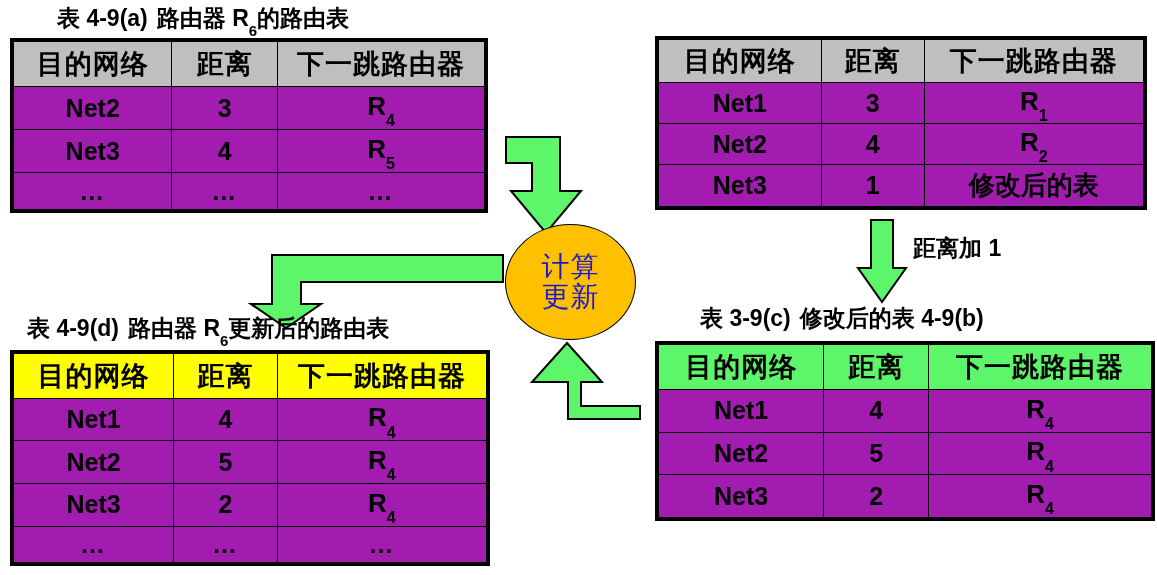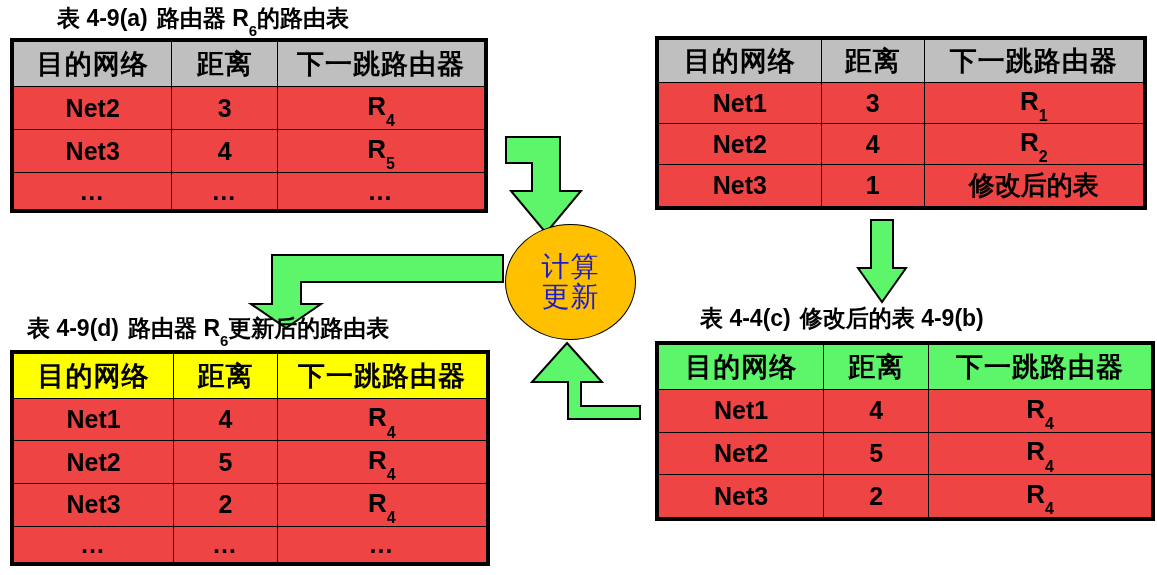--- a/index.html
+++ b/index.html
@@ -33,21 +33,21 @@
     position: relative;
     top: 4px;
   }
   .caption .gap { display:inline-block; width:9px; }
 
   
   .rt {
     position: absolute;
     border: 4px solid #000000;
     border-collapse: collapse;
-    background: #ef4444;
+    background: #a21caf;
     box-sizing: border-box;
   }
   .rt table {
     border-collapse: collapse;
     width: 100%;
     height: 100%;
     table-layout: fixed;
   }
   .rt td, .rt th {
     border: 1.6px solid #000000;
@@ -215,23 +215,24 @@
       <polygon points="40,3 75,42 54,42 54,66 113,66 113,79 41,79 41,42 5,42" fill="#5df56a" stroke="#000000" stroke-width="2" stroke-linejoin="miter"></polygon>
     </svg>
   </div>
 
   <div class="arrow-holder" style="left:855px; top:218px;">
     <svg width="54" height="86" viewBox="0 0 54 86">
       <polygon points="16,2 38,2 38,50 51,50 27,84 3,50 16,50" fill="#5df56a" stroke="#000000" stroke-width="2" stroke-linejoin="miter"></polygon>
     </svg>
   </div>
 
+  <div class="free-label" style="left:913px; top:233px;">距离加 1</div>
 
   <div class="caption" style="left:700px; top:303px;">
-    <span>表 4-4(c)</span><span class="gap"></span><span>修改后的表 4-9(b)</span>
+    <span>表 3-9(c)</span><span class="gap"></span><span>修改后的表 4-9(b)</span>
   </div>
 
   <div class="rt" style="left:655px; top:341px; width:500px; height:180px;">
     <table>
       <colgroup>
           <col style="width:33.5%">
           <col style="width:21.3%">
           <col style="width:45.2%">
         </colgroup>
       <tbody>

